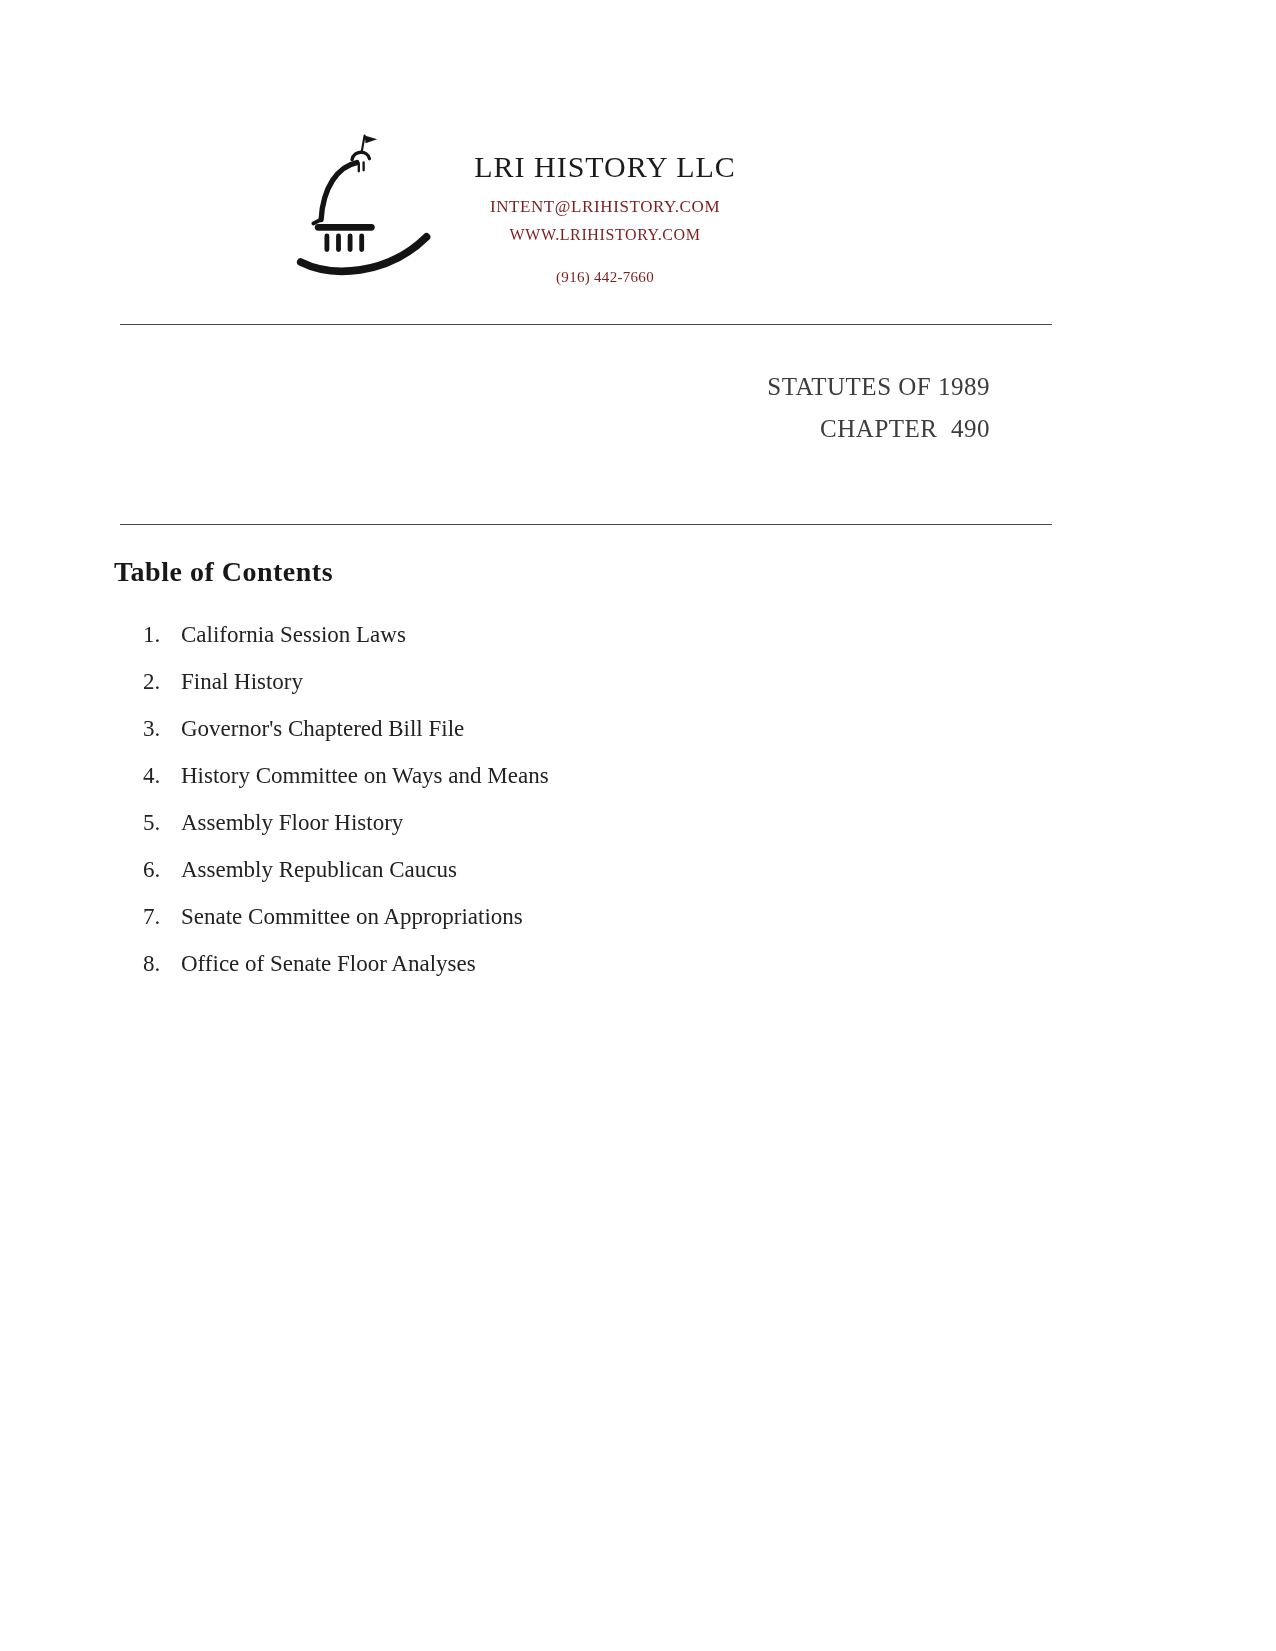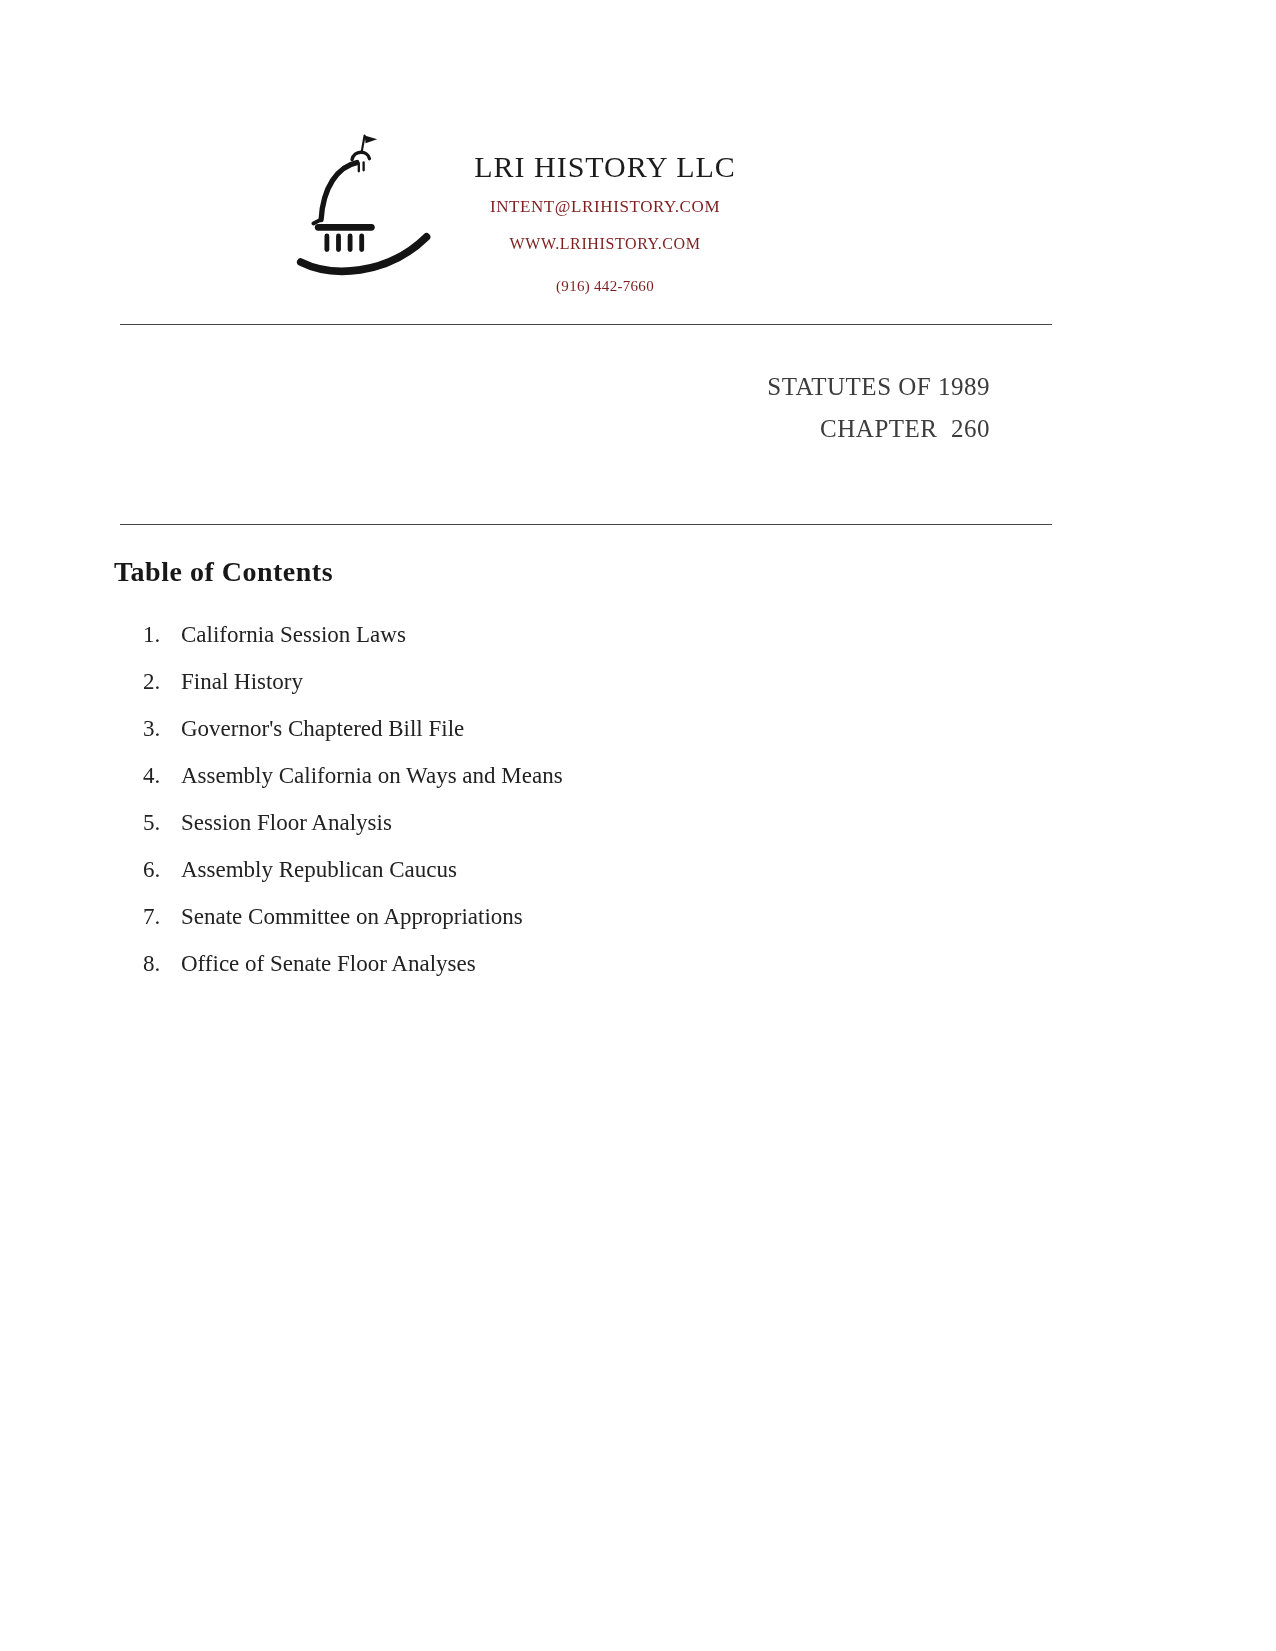--- a/index.html
+++ b/index.html
@@ -38,21 +38,21 @@
     color: #1c1c1c;
   }
   .contact-line {
     font-size: 17px;
     letter-spacing: 0.6px;
     margin-top: 13px;
     color: #7f1d1d;
   }
   .contact-line.small {
     font-size: 16px;
-    margin-top: 18px;
+    margin-top: 9px;
   }
   .contact-line.phone {
     font-size: 15px;
     letter-spacing: 0.3px;
     margin-top: 25px;
   }
 
   
   .rule {
     position: absolute;
@@ -151,21 +151,21 @@
     <div class="company-name">LRI HISTORY LLC</div>
     <div class="contact-line">INTENT@LRIHISTORY.COM</div>
     <div class="contact-line small">WWW.LRIHISTORY.COM</div>
     <div class="contact-line phone">(916) 442-7660</div>
   </div>
 
   <hr class="rule rule-top">
 
   <div class="ref-block">
     <div class="ref-line">STATUTES OF 1989</div>
-    <div class="ref-line">CHAPTER  260</div>
+    <div class="ref-line">CHAPTER  490</div>
   </div>
 
   <hr class="rule rule-mid">
 
   <h1 class="toc-title">Table of Contents</h1>
 
   <ol class="toc-list">
     <li class="toc-item">
       <span class="toc-num">1.</span>
       <span class="toc-label">California Session Laws</span>
@@ -173,25 +173,25 @@
     <li class="toc-item">
       <span class="toc-num">2.</span>
       <span class="toc-label">Final History</span>
     </li>
     <li class="toc-item">
       <span class="toc-num">3.</span>
       <span class="toc-label">Governor's Chaptered Bill File</span>
     </li>
     <li class="toc-item">
       <span class="toc-num">4.</span>
-      <span class="toc-label">Assembly California on Ways and Means</span>
+      <span class="toc-label">History Committee on Ways and Means</span>
     </li>
     <li class="toc-item">
       <span class="toc-num">5.</span>
-      <span class="toc-label">Session Floor Analysis</span>
+      <span class="toc-label">Assembly Floor History</span>
     </li>
     <li class="toc-item">
       <span class="toc-num">6.</span>
       <span class="toc-label">Assembly Republican Caucus</span>
     </li>
     <li class="toc-item">
       <span class="toc-num">7.</span>
       <span class="toc-label">Senate Committee on Appropriations</span>
     </li>
     <li class="toc-item">

